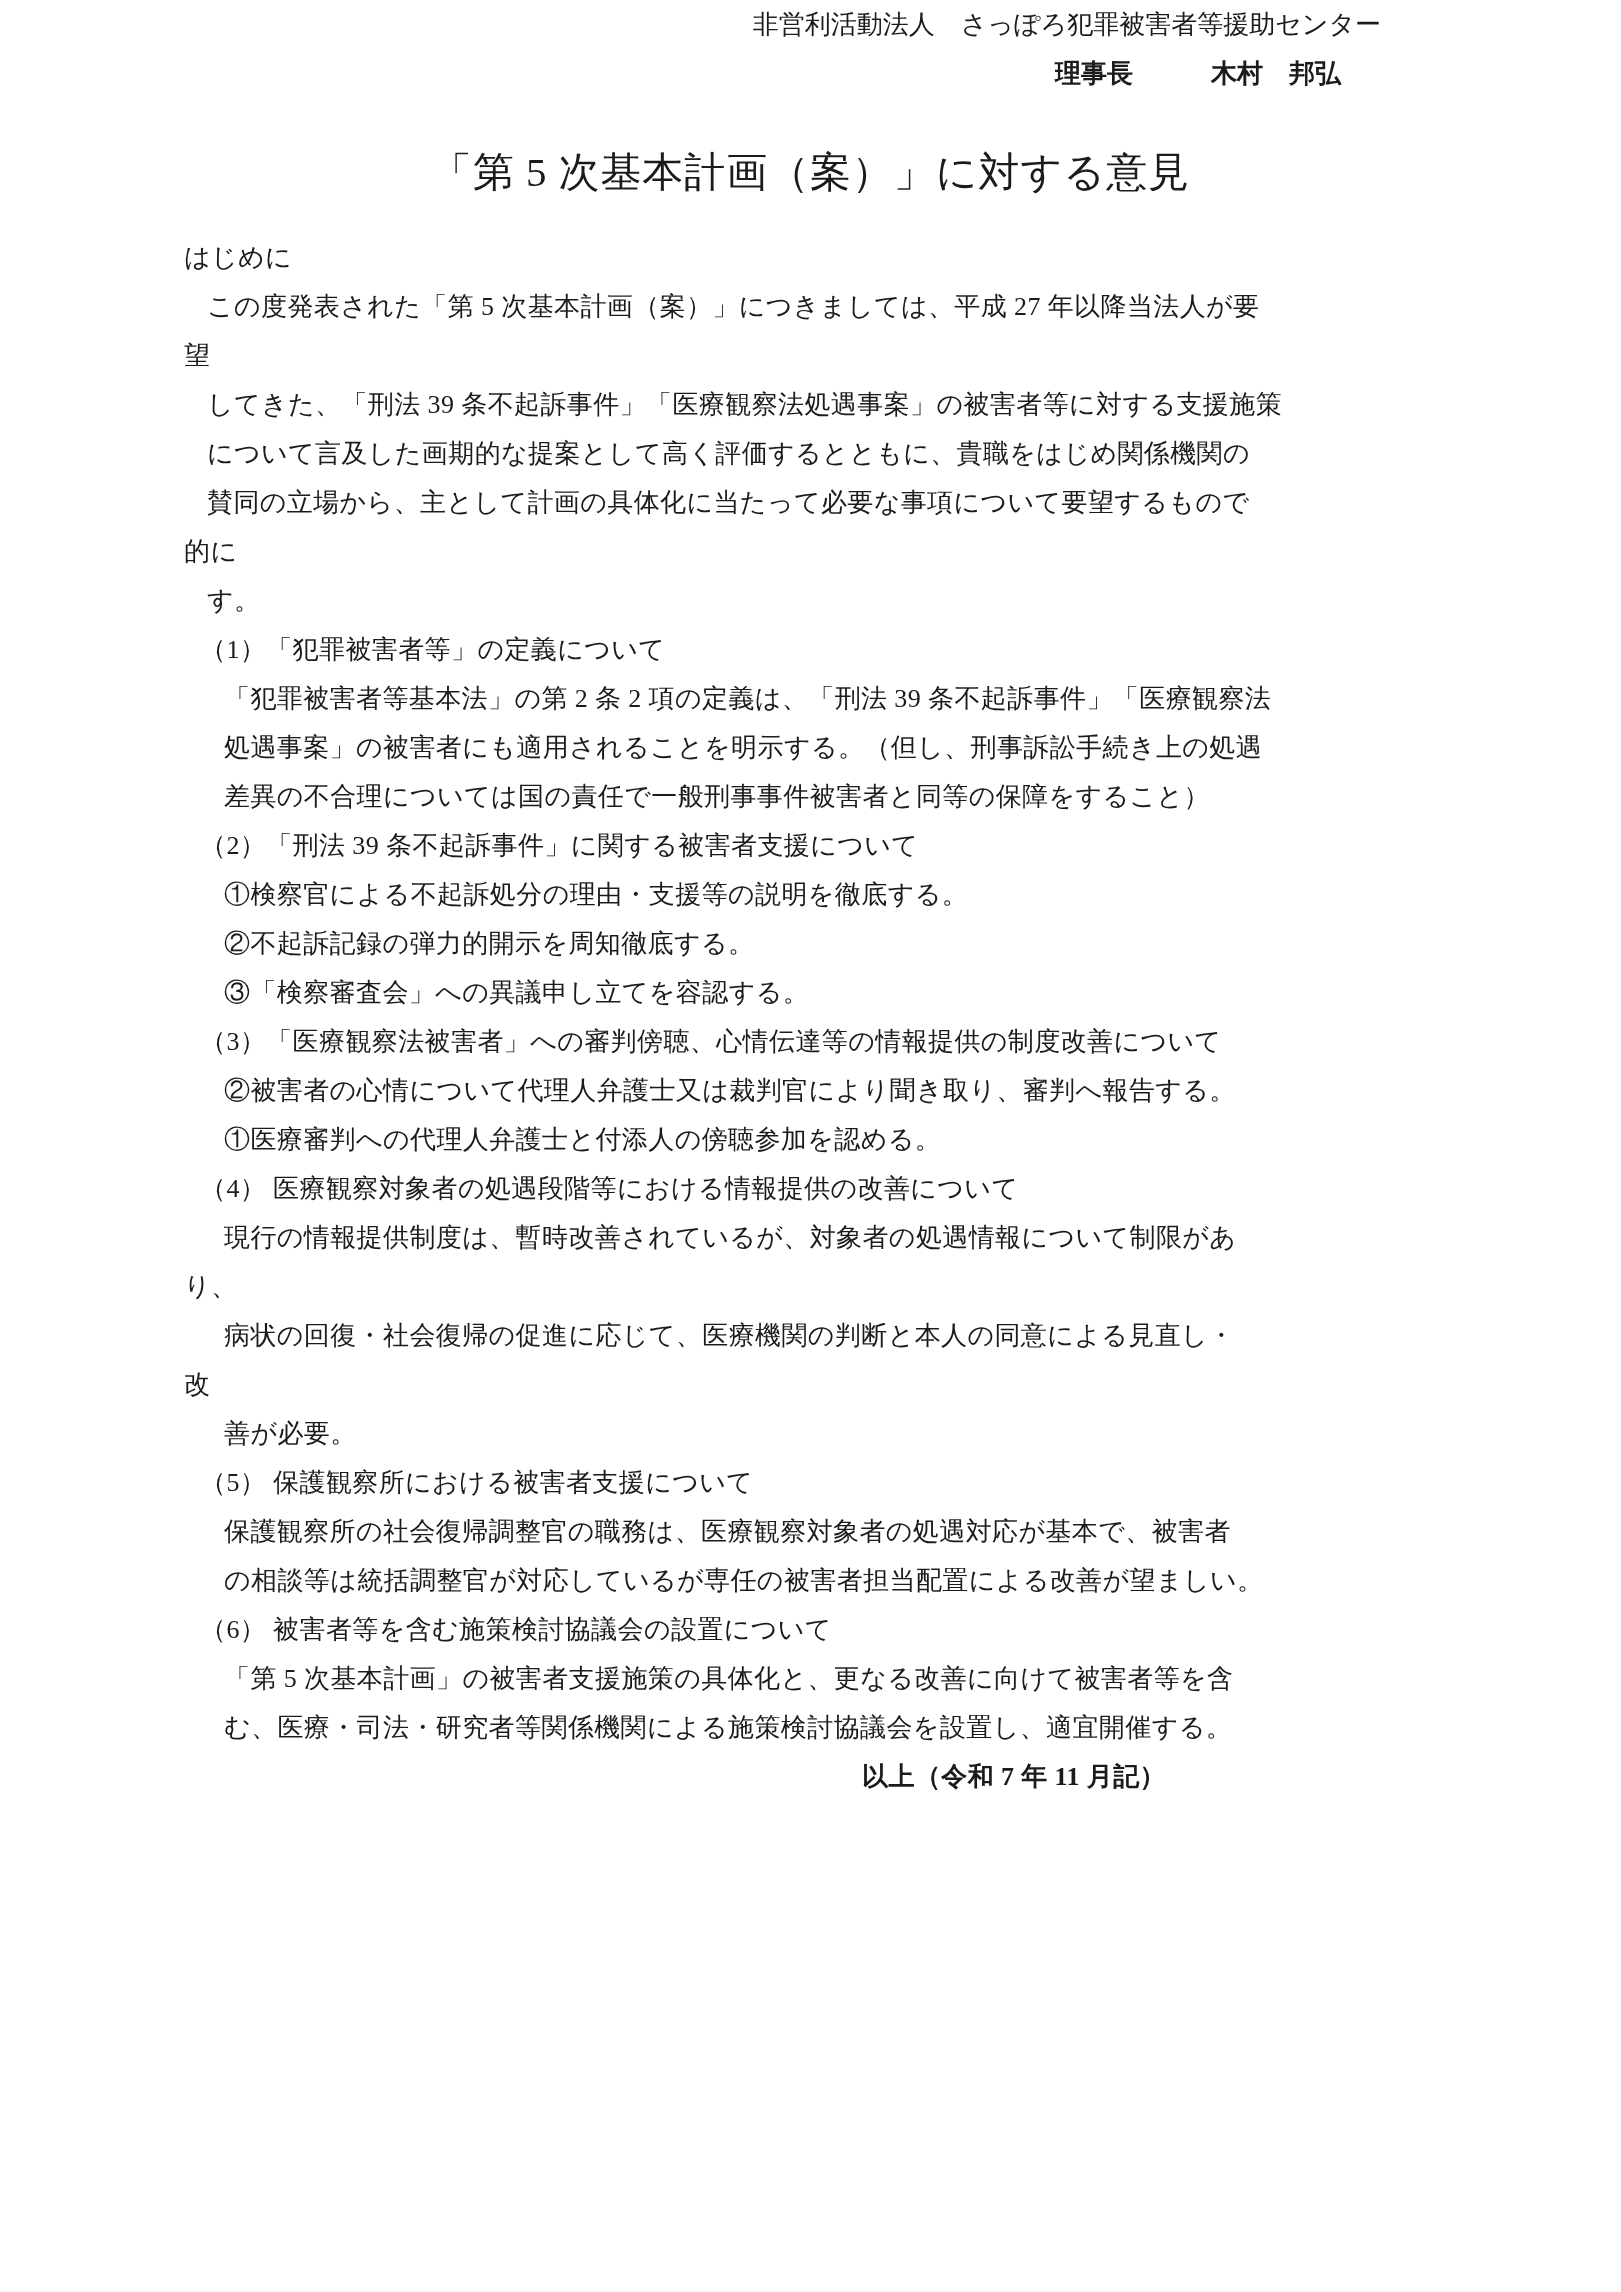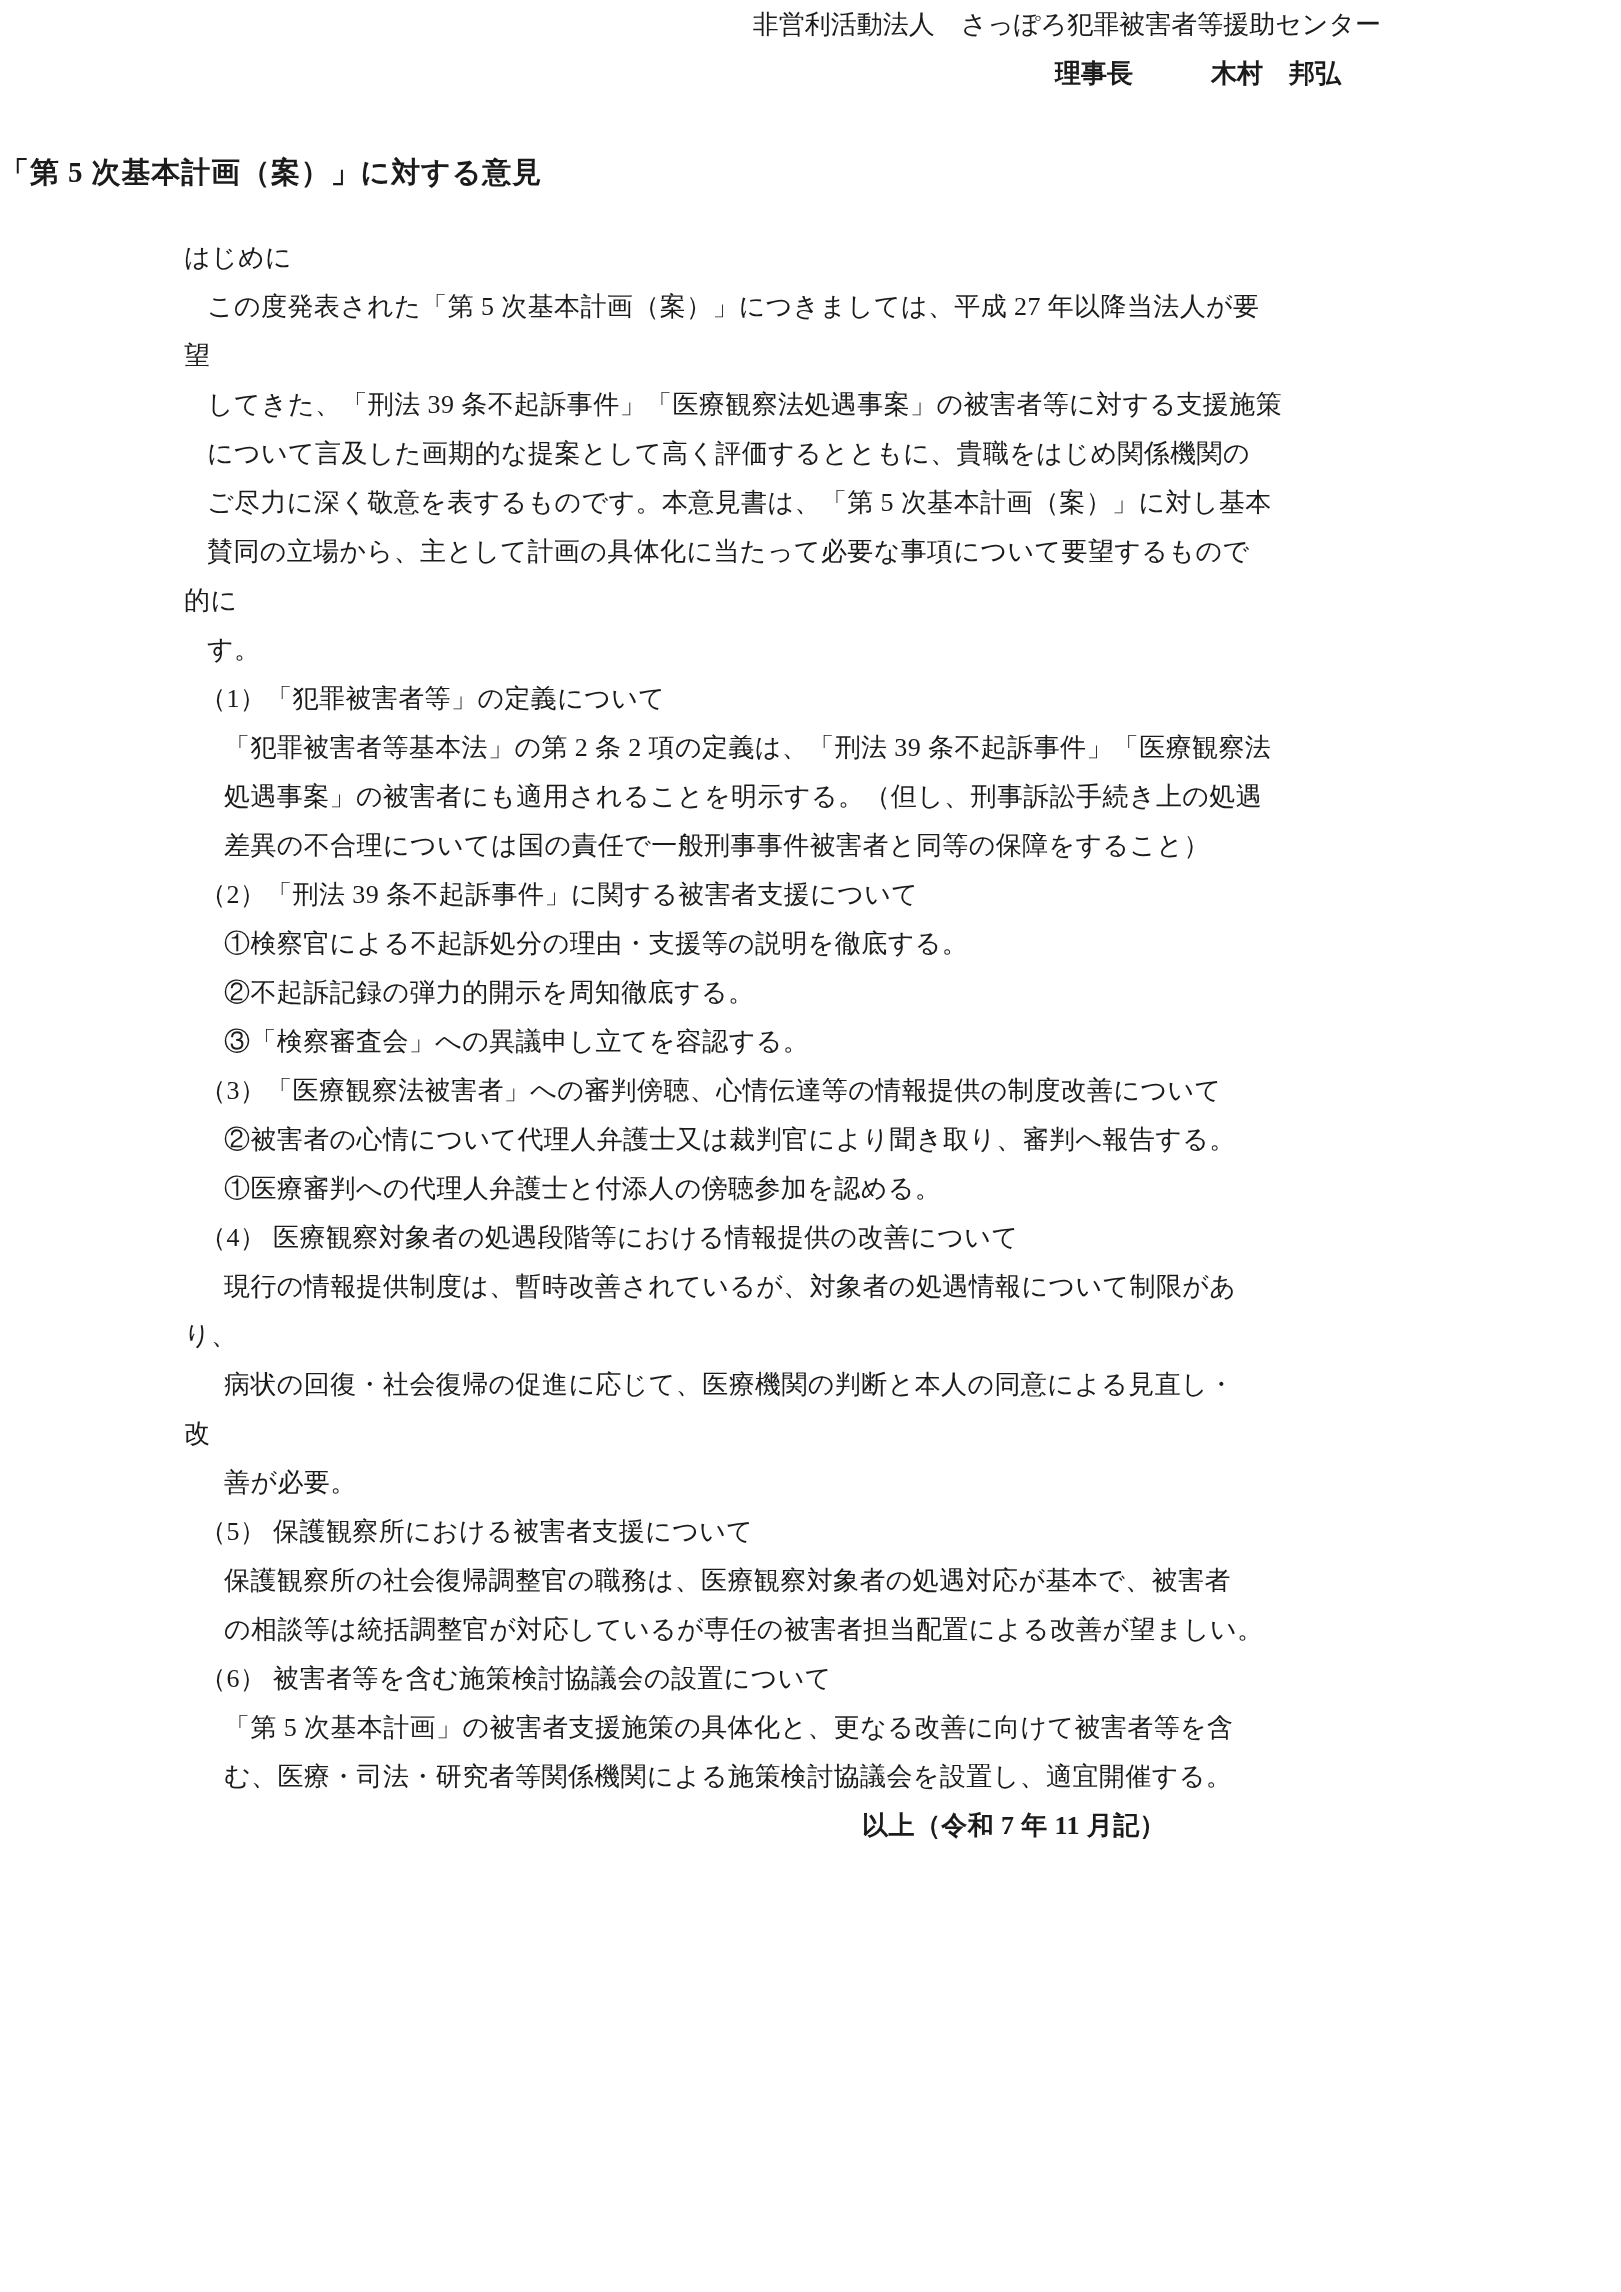--- a/index.html
+++ b/index.html
@@ -21,27 +21,26 @@
   }
   .header-block {
     text-align: right;
     padding-right: 240px;
   }
   .header-line2 {
     padding-right: 40px;
     font-weight: bold;
   }
   .doc-title {
-    text-align: left;
-    font-size: 29px;
+    text-align: center;
+    font-size: 41px;
     line-height: 54px;
     margin-top: 47px;
     margin-bottom: 34px;
     letter-spacing: 0.9px;
-    font-weight: bold;
   }
   .body-block {
     padding-left: 184px;
     padding-right: 157px;
   }
   .line {
     white-space: nowrap;
     letter-spacing: 0.4px;
   }
   .line.l0 { margin-left: 0; }
@@ -66,21 +65,20 @@
   </div>
 
   <div class="doc-title">「第 5 次基本計画（案）」に対する意見</div>
 
   <div class="body-block">
       <div class="line l0">はじめに</div>
       <div class="line l1">この度発表された「第 5 次基本計画（案）」につきましては、平成 27 年以降当法人が要</div>
       <div class="line l0">望</div>
       <div class="line l1">してきた、「刑法 39 条不起訴事件」「医療観察法処遇事案」の被害者等に対する支援施策</div>
       <div class="line l1">について言及した画期的な提案として高く評価するとともに、貴職をはじめ関係機関の</div>
-      <div class="line l1">ご尽力に深く敬意を表するものです。本意見書は、「第 5 次基本計画（案）」に対し基本</div>
       <div class="line l1">賛同の立場から、主として計画の具体化に当たって必要な事項について要望するもので</div>
       <div class="line l0">的に</div>
       <div class="line l1">す。</div>
       <div class="line sec">（1）「犯罪被害者等」の定義について</div>
       <div class="line l2">「犯罪被害者等基本法」の第 2 条 2 項の定義は、「刑法 39 条不起訴事件」「医療観察法</div>
       <div class="line l2">処遇事案」の被害者にも適用されることを明示する。（但し、刑事訴訟手続き上の処遇</div>
       <div class="line l2">差異の不合理については国の責任で一般刑事事件被害者と同等の保障をすること）</div>
       <div class="line sec">（2）「刑法 39 条不起訴事件」に関する被害者支援について</div>
       <div class="line l2">①検察官による不起訴処分の理由・支援等の説明を徹底する。</div>
       <div class="line l2">②不起訴記録の弾力的開示を周知徹底する。</div>

